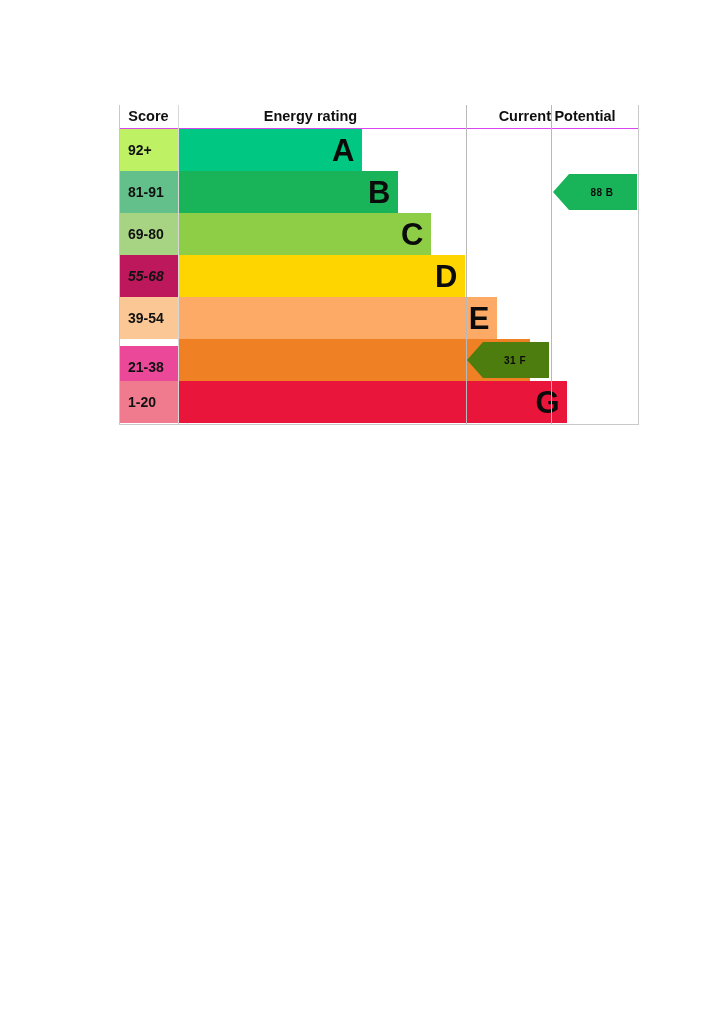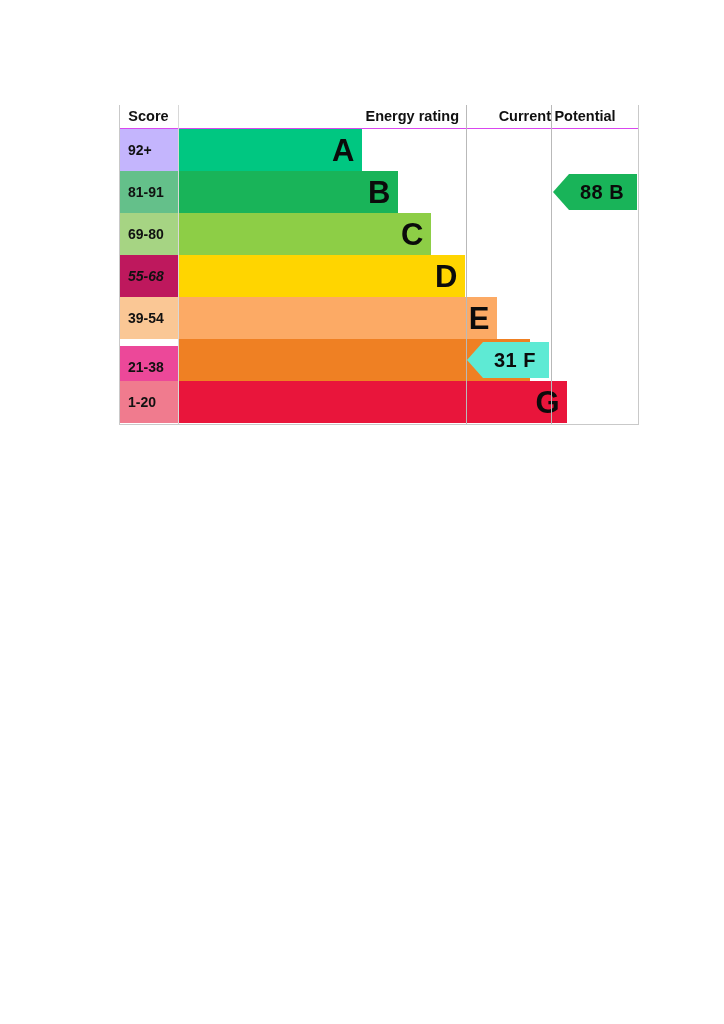--- a/index.html
+++ b/index.html
@@ -52,21 +52,21 @@
     position: absolute;
     top: 0;
     height: 24px;
     line-height: 23px;
     font-size: 14.5px;
     font-weight: bold;
     color: #101010;
     white-space: nowrap;
   }
   .hdr-score  { left: 0px;   width: 59px; text-align: center; }
-  .hdr-rating { left: 54px;  width: 286px; text-align: right; padding-left: 9px; box-sizing: border-box; }
+  .hdr-rating { left: 44px;  width: 286px; text-align: center; padding-left: 9px; box-sizing: border-box; }
   .hdr-current   { left: 347px; width: 85px; text-align: right; }
   .hdr-potential { left: 432px; width: 68px; text-align: center; }
 
   
   .vline {
     position: absolute;
     top: 0;
     bottom: 0;
     width: 1px;
     background: #d2d2d2;
@@ -120,21 +120,21 @@
   }
 
   
   .badge {
     position: absolute;
     height: 36px;
     display: flex;
     align-items: center;
     justify-content: center;
     clip-path: polygon(16px 0, 100% 0, 100% 100%, 16px 100%, 0 50%);
-    font-size: 20px;
+    font-size: 10px;
     font-weight: bold;
     color: #0b0b0b;
     letter-spacing: 0.5px;
     padding-left: 14px;
     box-sizing: border-box;
     white-space: nowrap;
   }
   .badge-current   { left: 348px; width: 82px; }
   .badge-potential { left: 434px; width: 84px; }
 </style>
@@ -147,21 +147,21 @@
 
     <div class="epc-header">
       <div class="hdr-cell hdr-score">Score</div>
       <div class="hdr-cell hdr-rating">Energy rating</div>
       <div class="hdr-cell hdr-current">Current</div>
       <div class="hdr-cell hdr-potential">Potential</div>
     </div>
 
     <div id="bands">
         <div class="epc-row" style="top: 24px;">
-          <div class="score-cell" style="background: #c4b5fd;">92+</div>
+          <div class="score-cell" style="background: #bef264;">92+</div>
           <div class="bar" style="width: 183px; background: rgb(0, 199, 129);">
             <span class="bar-letter">A</span>
           </div>
         </div>
         <div class="epc-row" style="top: 66px;">
           <div class="score-cell" style="background: rgb(100, 192, 138);">81-91</div>
           <div class="bar" style="width: 219px; background: rgb(25, 180, 89);">
             <span class="bar-letter">B</span>
           </div>
         </div>
@@ -190,21 +190,21 @@
           </div>
         </div>
         <div class="epc-row" style="top: 276px;">
           <div class="score-cell" style="background: rgb(240, 123, 142);">1-20</div>
           <div class="bar" style="width: 388px; background: rgb(233, 21, 59);">
             <span class="bar-letter">G</span>
           </div>
         </div>
       </div>
 
-    <div class="badge badge-current" style="background: #5eead4; top: 237px; text-align: center;">31  F</div>
+    <div class="badge badge-current" style="background: #4d7c0f; top: 237px; text-align: center;">31  F</div>
     <div class="badge badge-potential" style="background: rgb(25, 180, 89); top: 69px;">88  B</div>
 
     <div class="vline v0"></div>
     <div class="vline v1"></div>
     <div class="vline v2"></div>
     <div class="vline v3"></div>
     <div class="vline v4"></div>
     <div class="hline-bottom"></div>
 
   </div>

